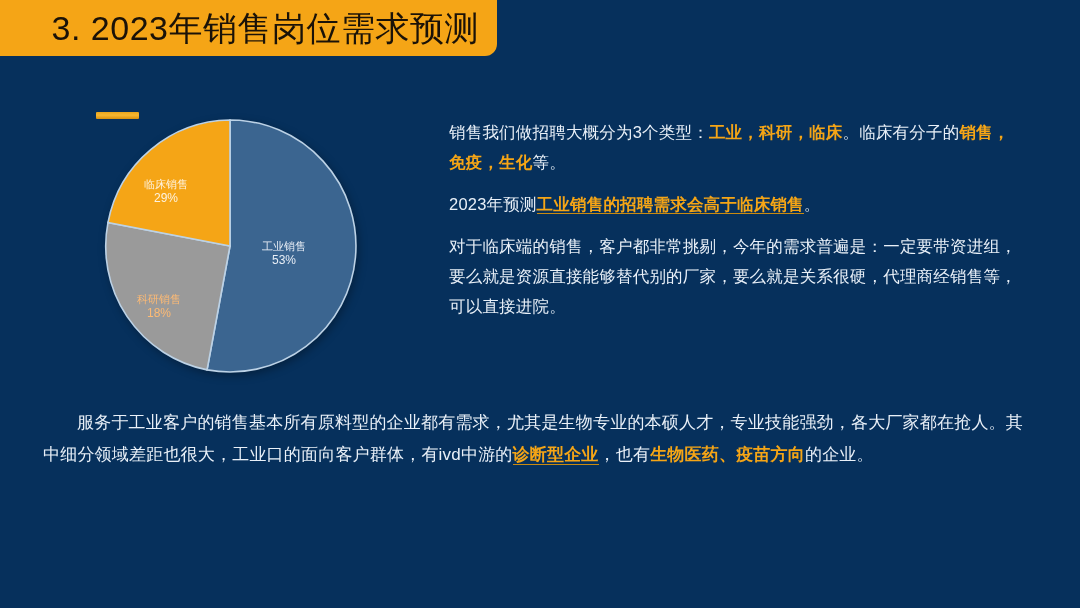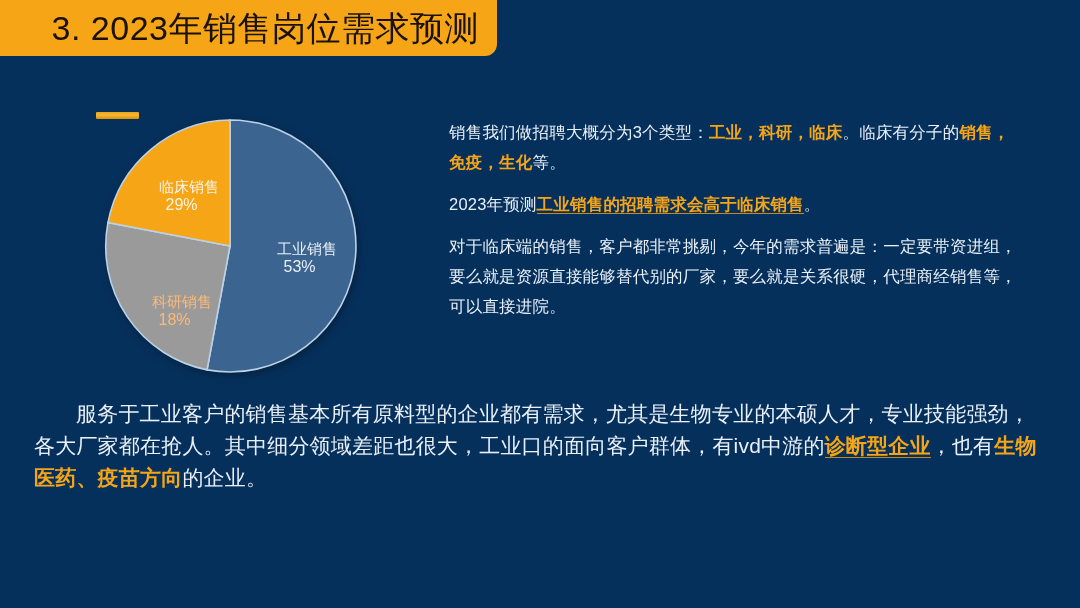--- a/index.html
+++ b/index.html
@@ -72,26 +72,25 @@
   }
   .slice-label {
     position: absolute;
     text-align: center;
     line-height: 1.18;
     white-space: nowrap;
     pointer-events: none;
   }
   .slice-label .sl-name {
     display: block;
-    font-size: 15px;
-    margin-left: 15px;
+    font-size: 11px;
   }
   .slice-label .sl-val {
     display: block;
-    font-size: 16px;
+    font-size: 12px;
   }
   #label-industrial {
     left: 160px;
     top: 122px;
     color: #e8eef6;
   }
   #label-clinical {
     left: 42px;
     top: 60px;
     color: #fdf3e0;
@@ -130,23 +129,23 @@
   }
 
   
   #bottom-text {
     position: absolute;
     left: 34px;
     top: 398px;
     width: 1012px;
   }
   #bottom-text p {
-    margin: 0;
+    margin: 9px;
     color: #e9f0f8;
-    font-size: 21px;
+    font-size: 17px;
     line-height: 32px;
     text-indent: 2em;
     letter-spacing: 0.2px;
   }
   #para-bottom-2 { margin-top: 1px; }
 </style>
 </head>
 <body>
 
 <div id="title-banner">

